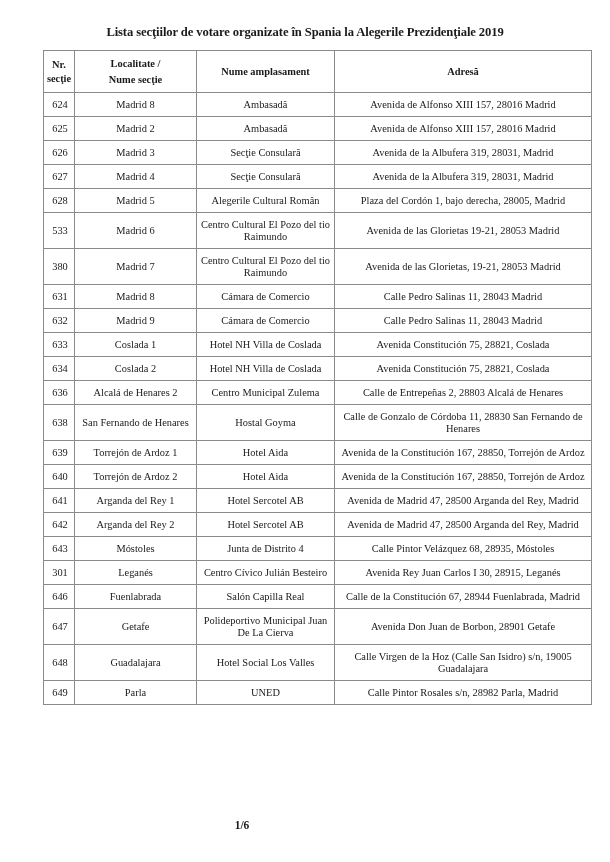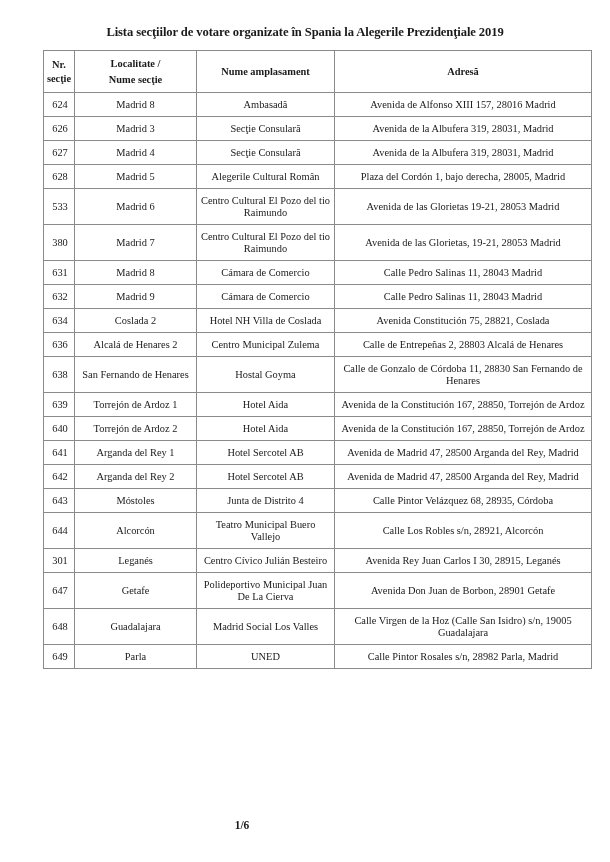--- a/index.html
+++ b/index.html
@@ -58,20 +58,26 @@
     </tr>
   </thead>
   <tbody>
     <tr class="single">
       <td class="nr">624</td>
       <td>Madrid 8</td>
       <td>Ambasadă</td>
       <td>Avenida de Alfonso XIII 157, 28016 Madrid</td>
     </tr>
     <tr class="single">
+      <td class="nr">625</td>
+      <td>Madrid 2</td>
+      <td>Ambasadă</td>
+      <td>Avenida de Alfonso XIII 157, 28016 Madrid</td>
+    </tr>
+    <tr class="single">
       <td class="nr">626</td>
       <td>Madrid 3</td>
       <td>Secţie Consulară</td>
       <td>Avenida de la Albufera 319, 28031, Madrid</td>
     </tr>
     <tr class="single">
       <td class="nr">627</td>
       <td>Madrid 4</td>
       <td>Secţie Consulară</td>
       <td>Avenida de la Albufera 319, 28031, Madrid</td>
@@ -100,20 +106,26 @@
       <td>Cámara de Comercio</td>
       <td>Calle Pedro Salinas 11, 28043 Madrid</td>
     </tr>
     <tr class="single">
       <td class="nr">632</td>
       <td>Madrid 9</td>
       <td>Cámara de Comercio</td>
       <td>Calle Pedro Salinas 11, 28043 Madrid</td>
     </tr>
     <tr class="single">
+      <td class="nr">633</td>
+      <td>Coslada 1</td>
+      <td>Hotel NH Villa de Coslada</td>
+      <td>Avenida Constitución 75, 28821, Coslada</td>
+    </tr>
+    <tr class="single">
       <td class="nr">634</td>
       <td>Coslada 2</td>
       <td>Hotel NH Villa de Coslada</td>
       <td>Avenida Constitución 75, 28821, Coslada</td>
     </tr>
     <tr class="single">
       <td class="nr">636</td>
       <td>Alcalá de Henares 2</td>
       <td>Centro Municipal Zulema</td>
       <td>Calle de Entrepeñas 2, 28803 Alcalá de Henares</td>
@@ -145,44 +157,44 @@
     <tr class="single">
       <td class="nr">642</td>
       <td>Arganda del Rey 2</td>
       <td>Hotel Sercotel AB</td>
       <td>Avenida de Madrid 47, 28500 Arganda del Rey, Madrid</td>
     </tr>
     <tr class="single">
       <td class="nr">643</td>
       <td>Móstoles</td>
       <td>Junta de Distrito  4</td>
-      <td>Calle Pintor Velázquez 68, 28935, Córdoba</td>
-    </tr>
-    <tr class="double">
-      <td class="nr">644</td>
-      <td>Alcorcón</td>
-      <td>Teatro Municipal Buero Vallejo</td>
-      <td>Calle Los Robles s/n, 28921, Alcorcón</td>
+      <td>Calle Pintor Velázquez 68, 28935, Móstoles</td>
     </tr>
     <tr class="single">
       <td class="nr">301</td>
       <td>Leganés</td>
       <td>Centro Cívico Julián Besteiro</td>
       <td>Avenida Rey Juan Carlos I 30, 28915, Leganés</td>
     </tr>
+    <tr class="single">
+      <td class="nr">646</td>
+      <td>Fuenlabrada</td>
+      <td>Salón Capilla Real</td>
+      <td>Calle de la Constitución 67, 28944 Fuenlabrada, Madrid</td>
+    </tr>
     <tr class="double">
       <td class="nr">647</td>
       <td>Getafe</td>
       <td>Polideportivo Municipal Juan De La Cierva</td>
       <td>Avenida Don Juan de Borbon, 28901 Getafe</td>
     </tr>
     <tr class="double">
       <td class="nr">648</td>
       <td>Guadalajara</td>
-      <td>Madrid Social Los Valles</td>
+      <td>Hotel Social Los Valles</td>
       <td>Calle Virgen de la Hoz (Calle San Isidro) s/n, 19005 Guadalajara</td>
     </tr>
     <tr class="single">
       <td class="nr">649</td>
       <td>Parla</td>
       <td>UNED</td>
       <td>Calle Pintor Rosales s/n, 28982 Parla, Madrid</td>
     </tr>
   </tbody>
 </table>

